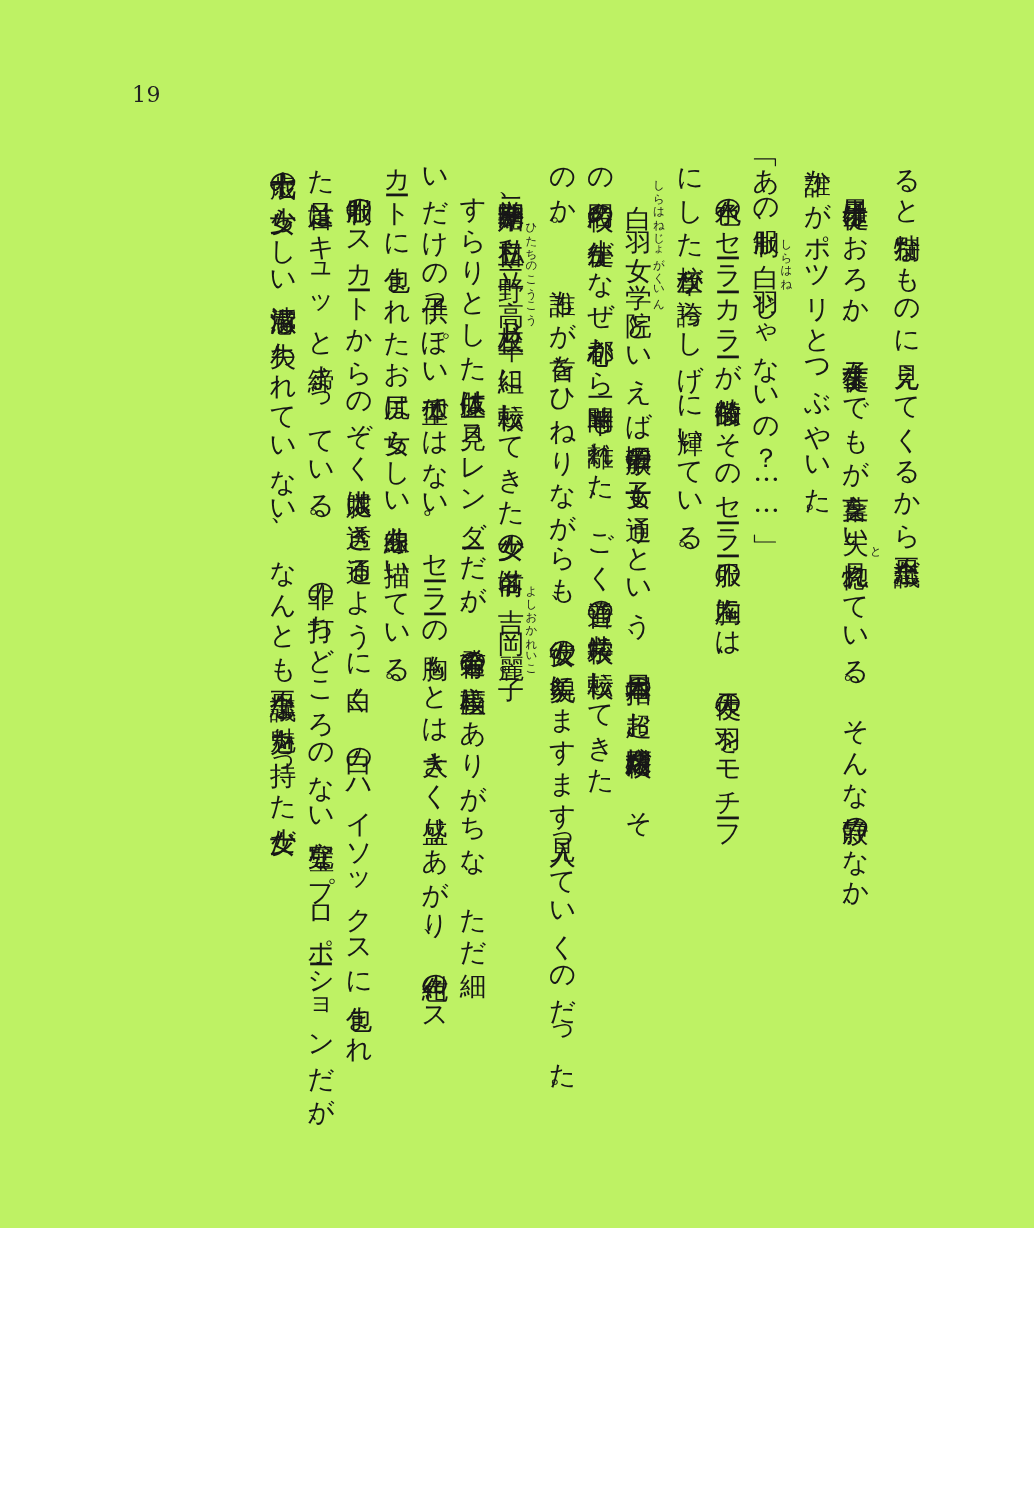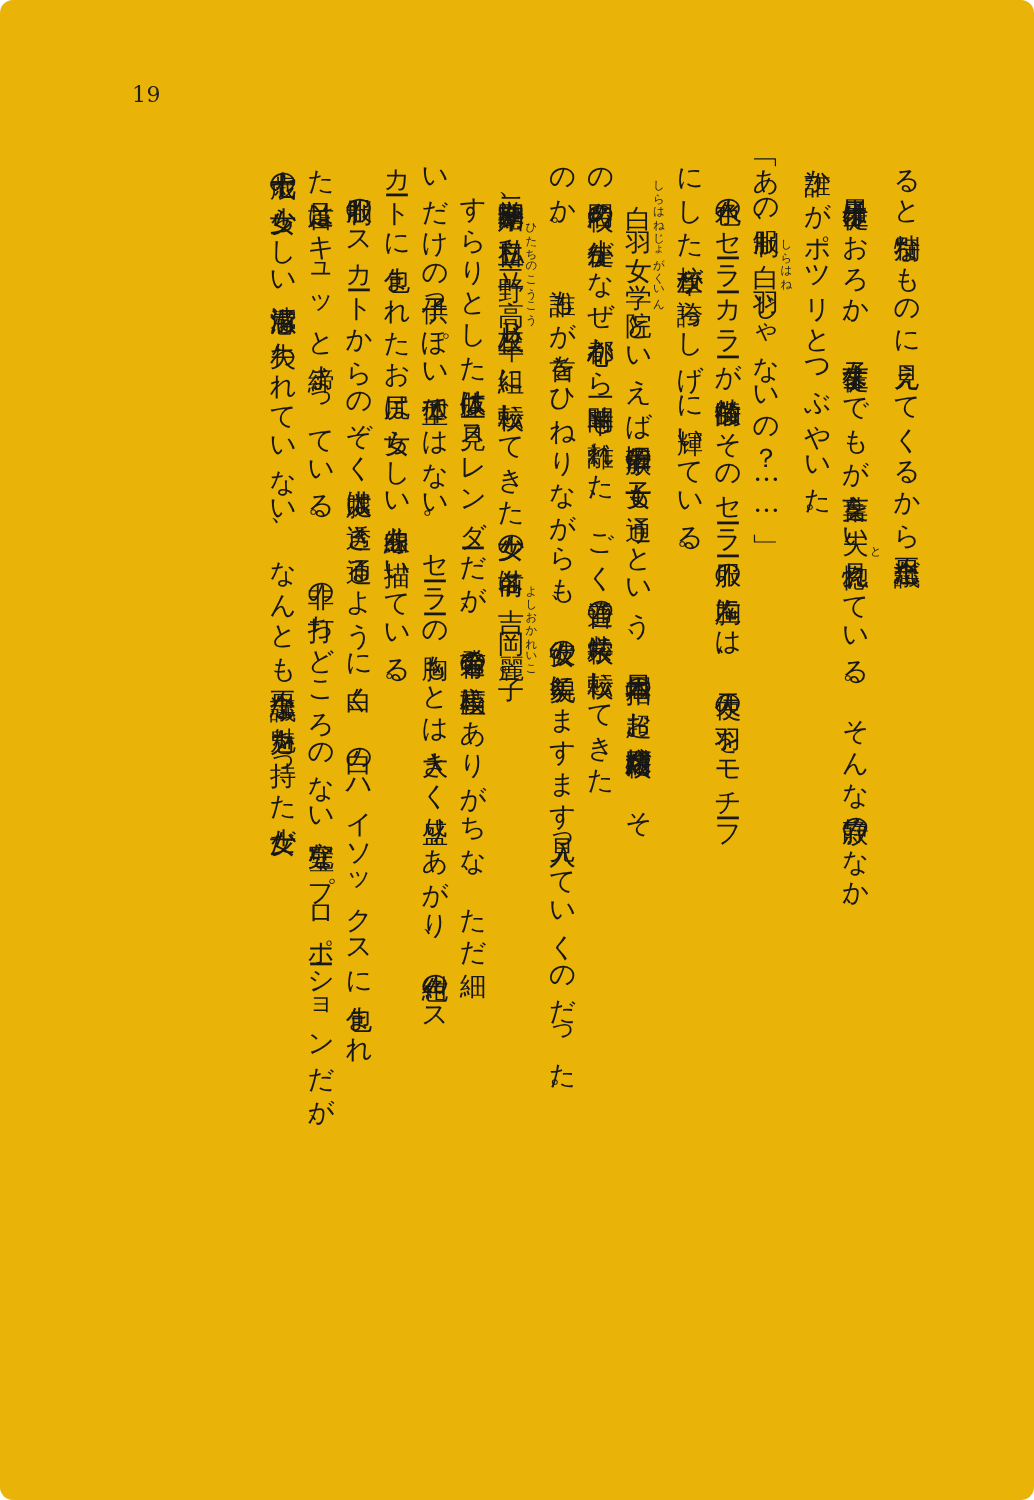--- a/index.html
+++ b/index.html
@@ -3,26 +3,25 @@
 <meta charset="utf-8">
 <style>
   html, body {
     margin: 0;
     padding: 0;
     background: #ffffff;
   }
   .page {
     position: relative;
     width: 1034px;
-    height: 1500px;
-    background: #eab308;
+    height: 1228px;
+    background: #bef264;
     overflow: hidden;
     font-family: "DejaVu Serif", "Liberation Serif", serif;
     color: #1a1a1a;
-    border-radius: 13px;
   }
   .page-number {
     position: absolute;
     top: 82px;
     left: 132px;
     font-size: 22px;
     font-family: "DejaVu Serif", "Liberation Serif", serif;
     color: #222;
     letter-spacing: 0.5px;
   }

